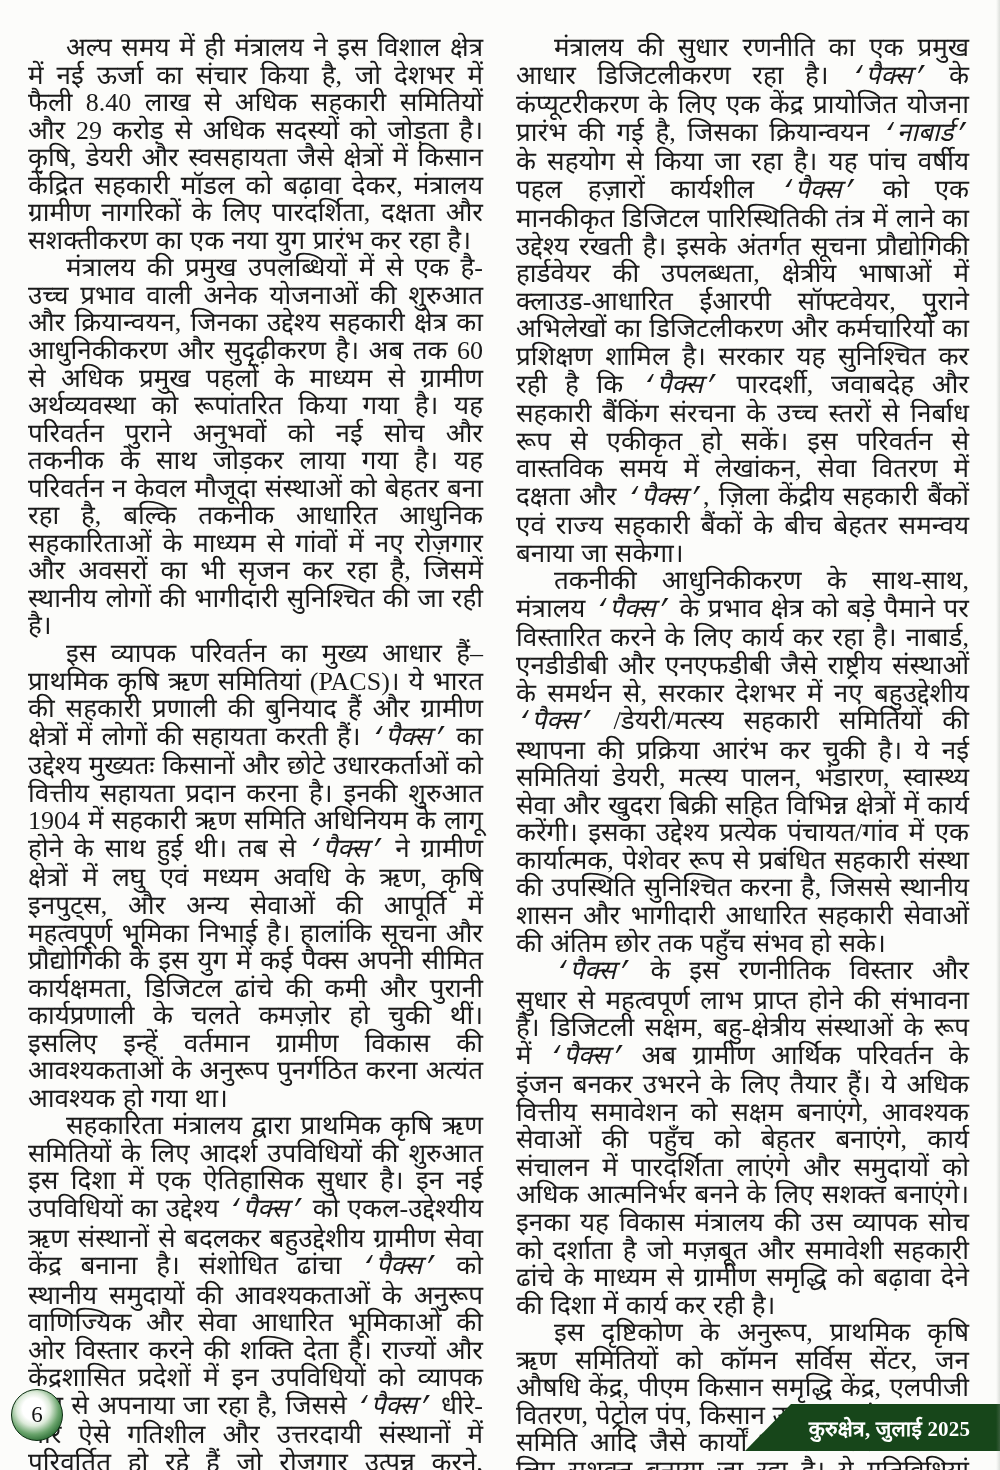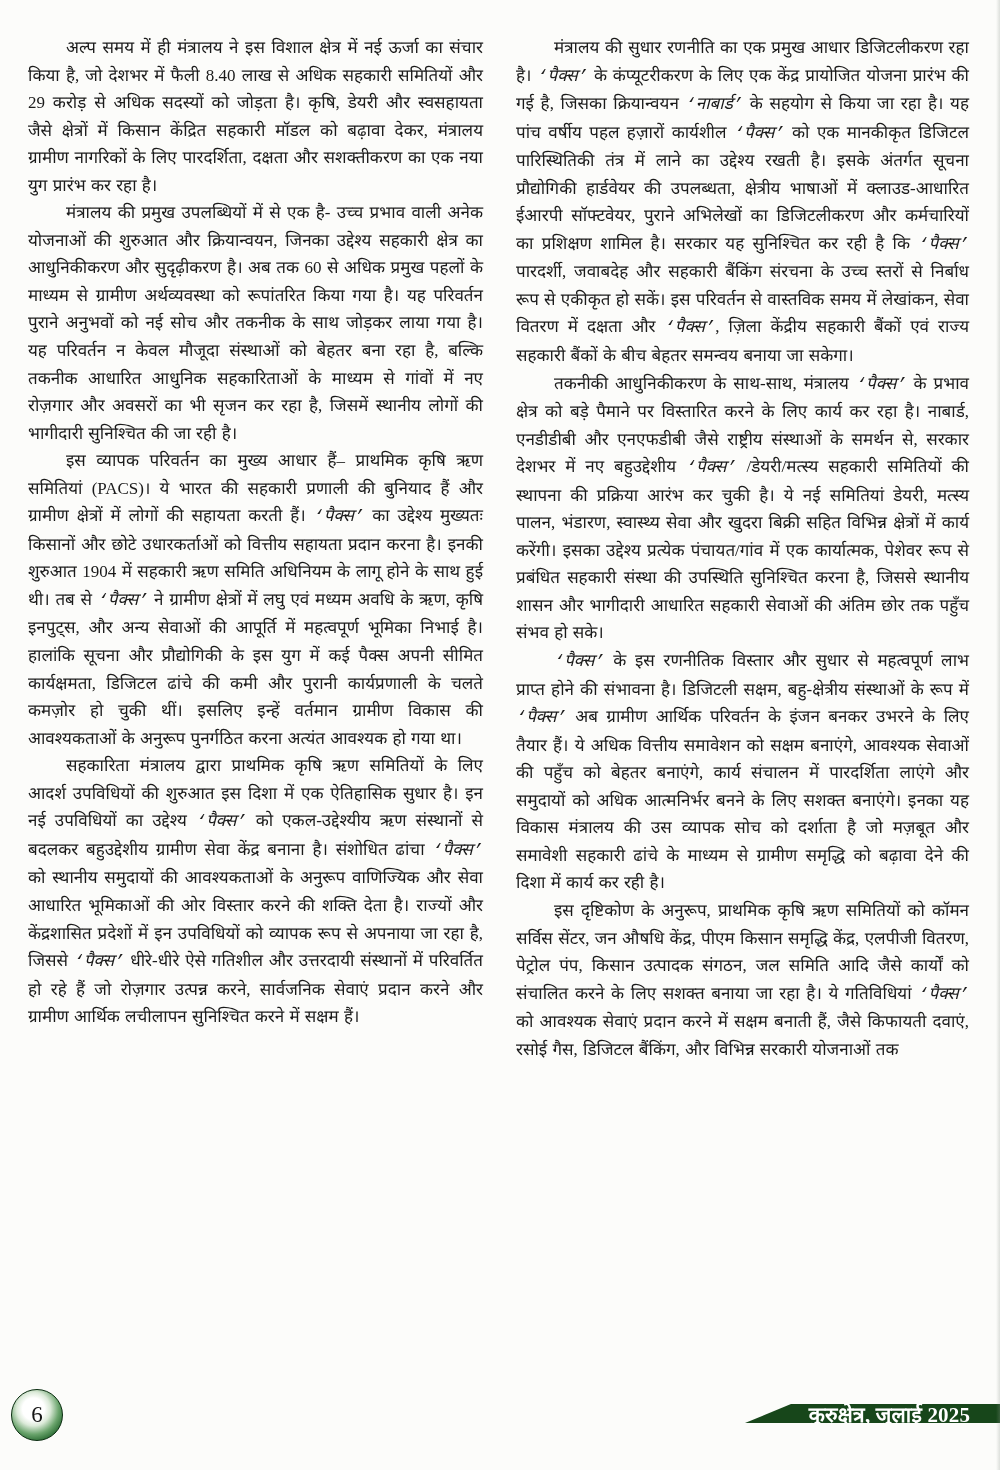--- a/index.html
+++ b/index.html
@@ -16,21 +16,21 @@
     position: absolute;
     top: 34px; left: 28px;
     width: 941px;
     display: flex;
     gap: 33px;
   }
   .col { width: 455px; }
   .col.right { width: 453px; }
   .para {
     margin: 0;
-    font-size: 17px;
+    font-size: 26px;
     line-height: 27.55px;
     text-align: justify;
     text-indent: 38px;
     word-spacing: 1px;
   }
   .para i { font-style: italic; font-family: Liberation Mono, monospace; }
   .page-badge {
     position: absolute;
     left: 11px; top: 1389px;
     width: 52px; height: 52px;
@@ -39,21 +39,21 @@
       #ffffff 0%, #ffffff 26%, #dcead9 40%,
       #6aa46c 60%, #2a6b33 78%, #0e3a15 96%);
     border: 1px solid #0a2d10;
     box-sizing: border-box;
     display: flex; align-items: center; justify-content: center;
     font-size: 23px; color: #161616;
   }
   .footer-ribbon {
     position: absolute;
     top: 1404px; right: 0;
-    width: 255px; height: 19px;
+    width: 255px; height: 47px;
     background: #17461a;
     -webkit-clip-path: polygon(46px 0, 100% 0, 100% 100%, 0 100%);
     clip-path: polygon(46px 0, 100% 0, 100% 100%, 0 100%);
     display: flex; align-items: center; justify-content: center;
     box-sizing: border-box;
     padding-left: 34px;
   }
   .footer-ribbon .ribbon-text {
     color: #ffffff;
     font-weight: bold;

